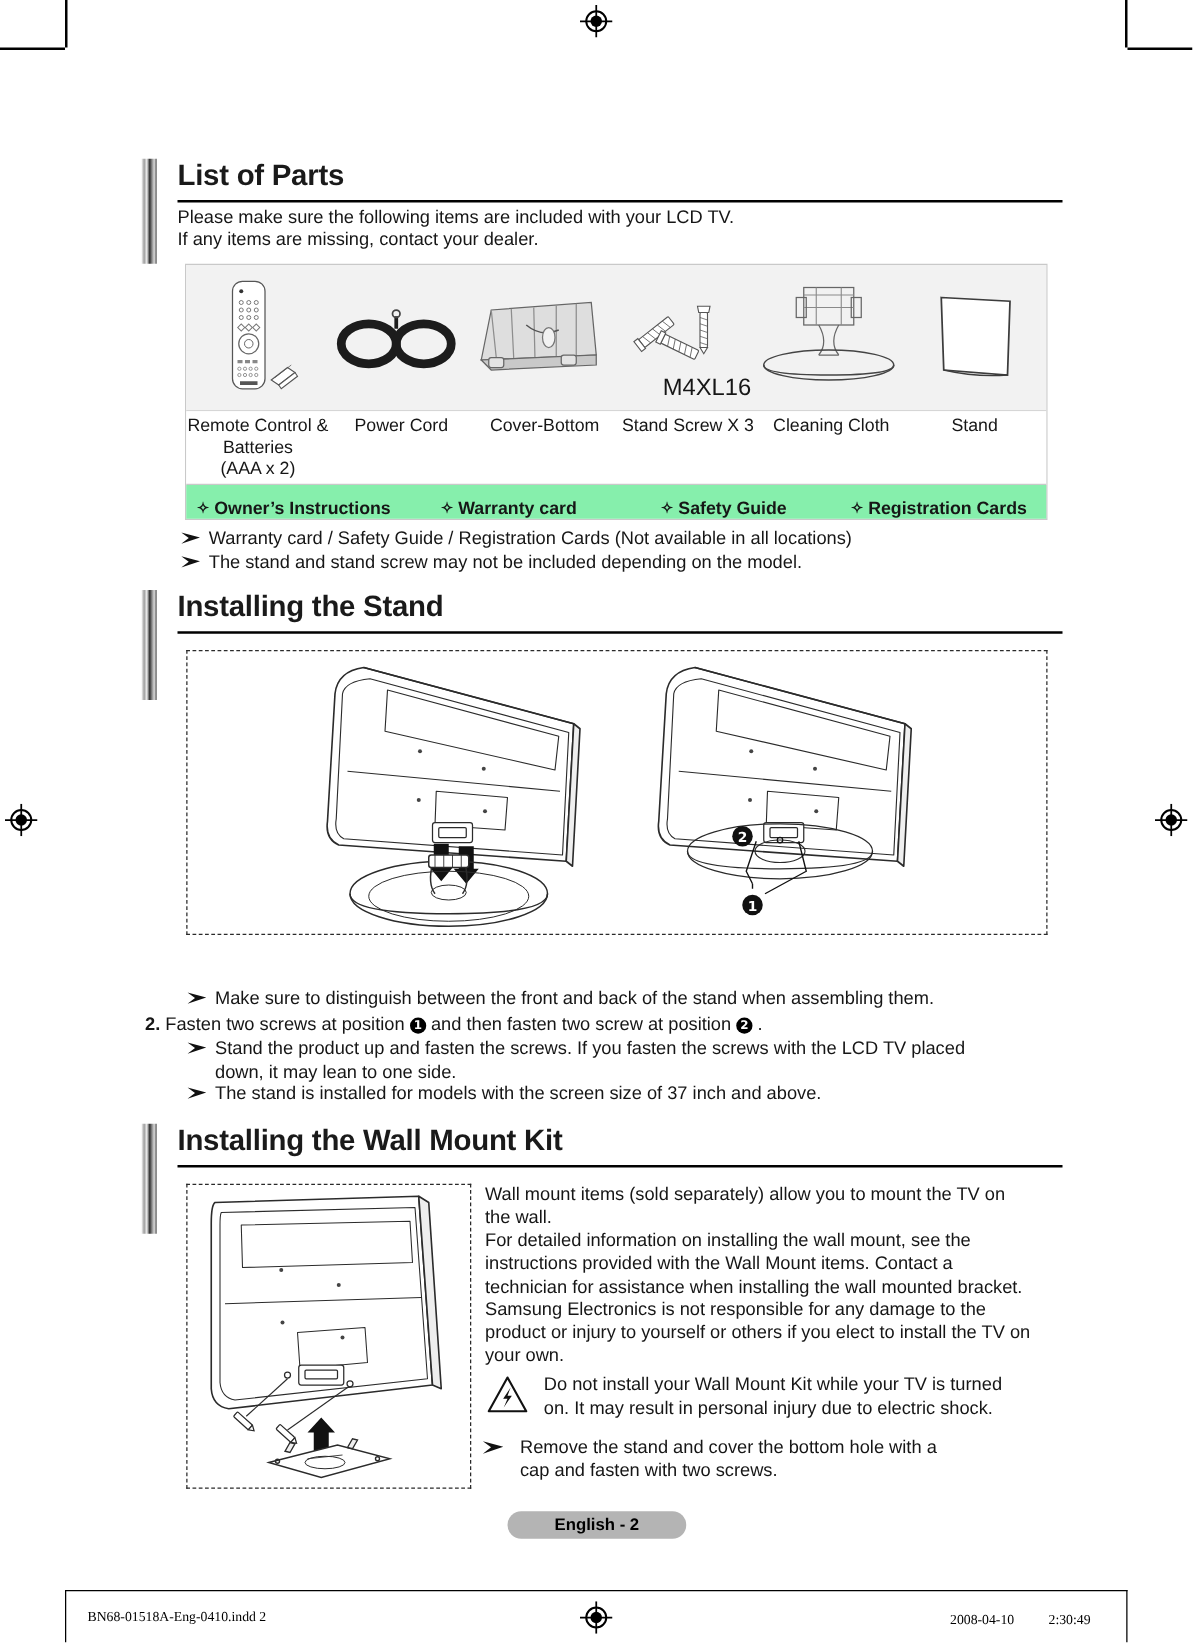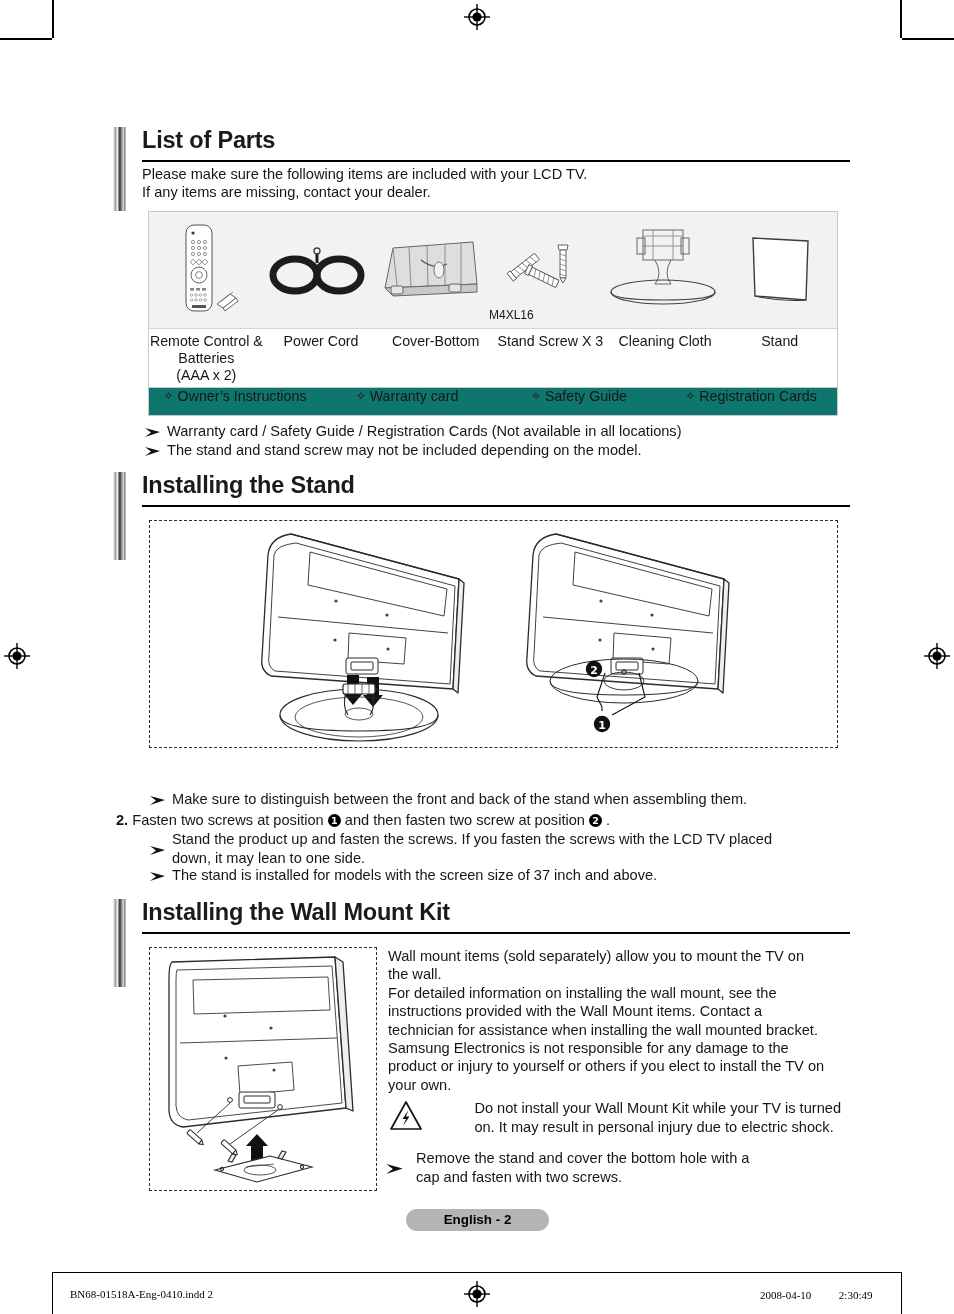--- a/index.html
+++ b/index.html
@@ -105,44 +105,45 @@
     text-align: center;
     font-size: 14.2px;
     line-height: 17px;
     padding-top: 4px;
     color: #161616;
   }
   .screw-code {
     position: absolute;
     left: 0; right: 0;
     bottom: 6px;
-    text-align: left;
-    font-size: 12px;
+    text-align: right;
+    font-size: 19px;
     color: #161616;
   }
   .docs-row {
     display: flex;
-    background: #0f766e;
+    background: #86efac;
     height: 27px;
-    align-items: flex-start;
+    align-items: flex-end;
+    font-weight: bold;
   }
   .docs-item {
     flex: 1 1 0;
     text-align: center;
     font-size: 14.2px;
     color: #161616;
     white-space: nowrap;
   }
   .docs-item .dot { font-size: 12px; vertical-align: 1px; }
 
   
   .note {
     position: absolute;
     display: flex;
-    align-items: center;
+    align-items: flex-start;
     font-size: 14.6px;
     line-height: 18.6px;
     color: #161616;
   }
   .arrow-bullet {
     flex: 0 0 auto;
     width: 22px;
     padding-top: 3px;
   }
   .note-text { white-space: pre-line; }
@@ -175,21 +176,20 @@
     border: 1.6px dashed #2a2a2a;
     box-sizing: border-box;
     background: #ffffff;
   }
 
   
   .warn {
     position: absolute;
     display: flex;
     align-items: flex-start;
-    justify-content: space-between;
   }
   .warn-text {
     font-size: 14.6px;
     line-height: 18.6px;
     color: #161616;
     white-space: pre-line;
     padding-left: 12px;
     padding-top: 1px;
   }
 

